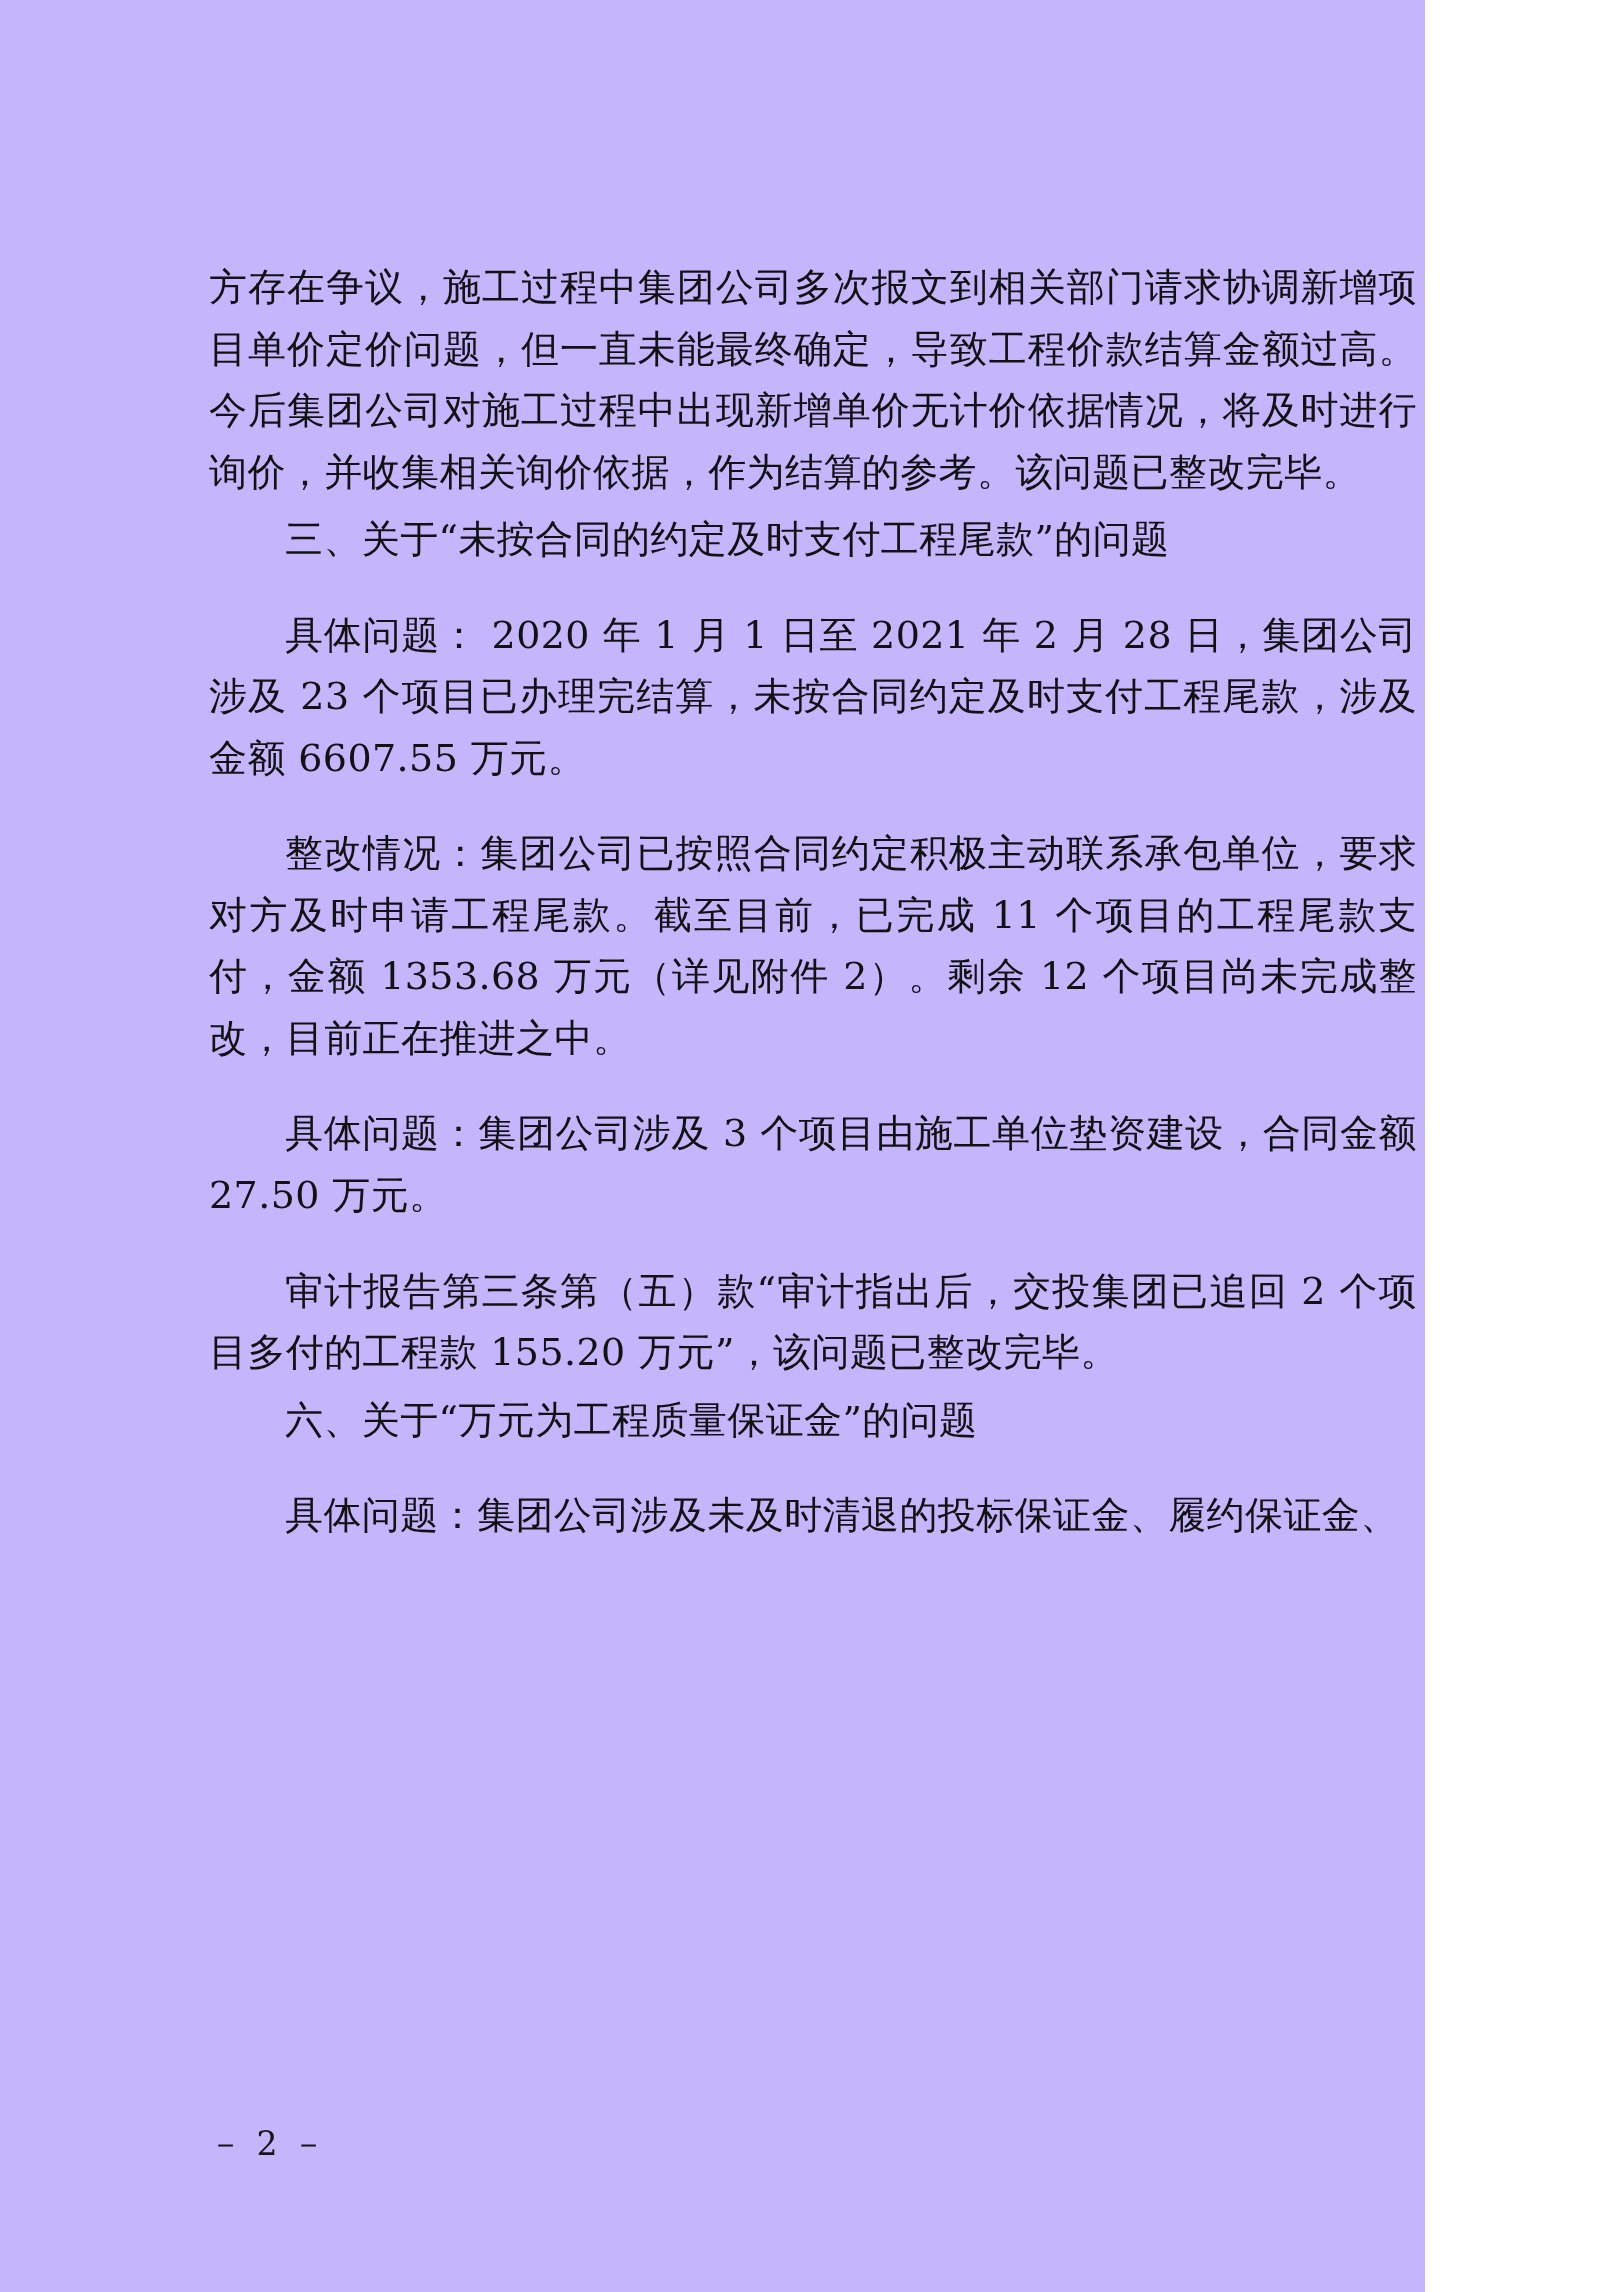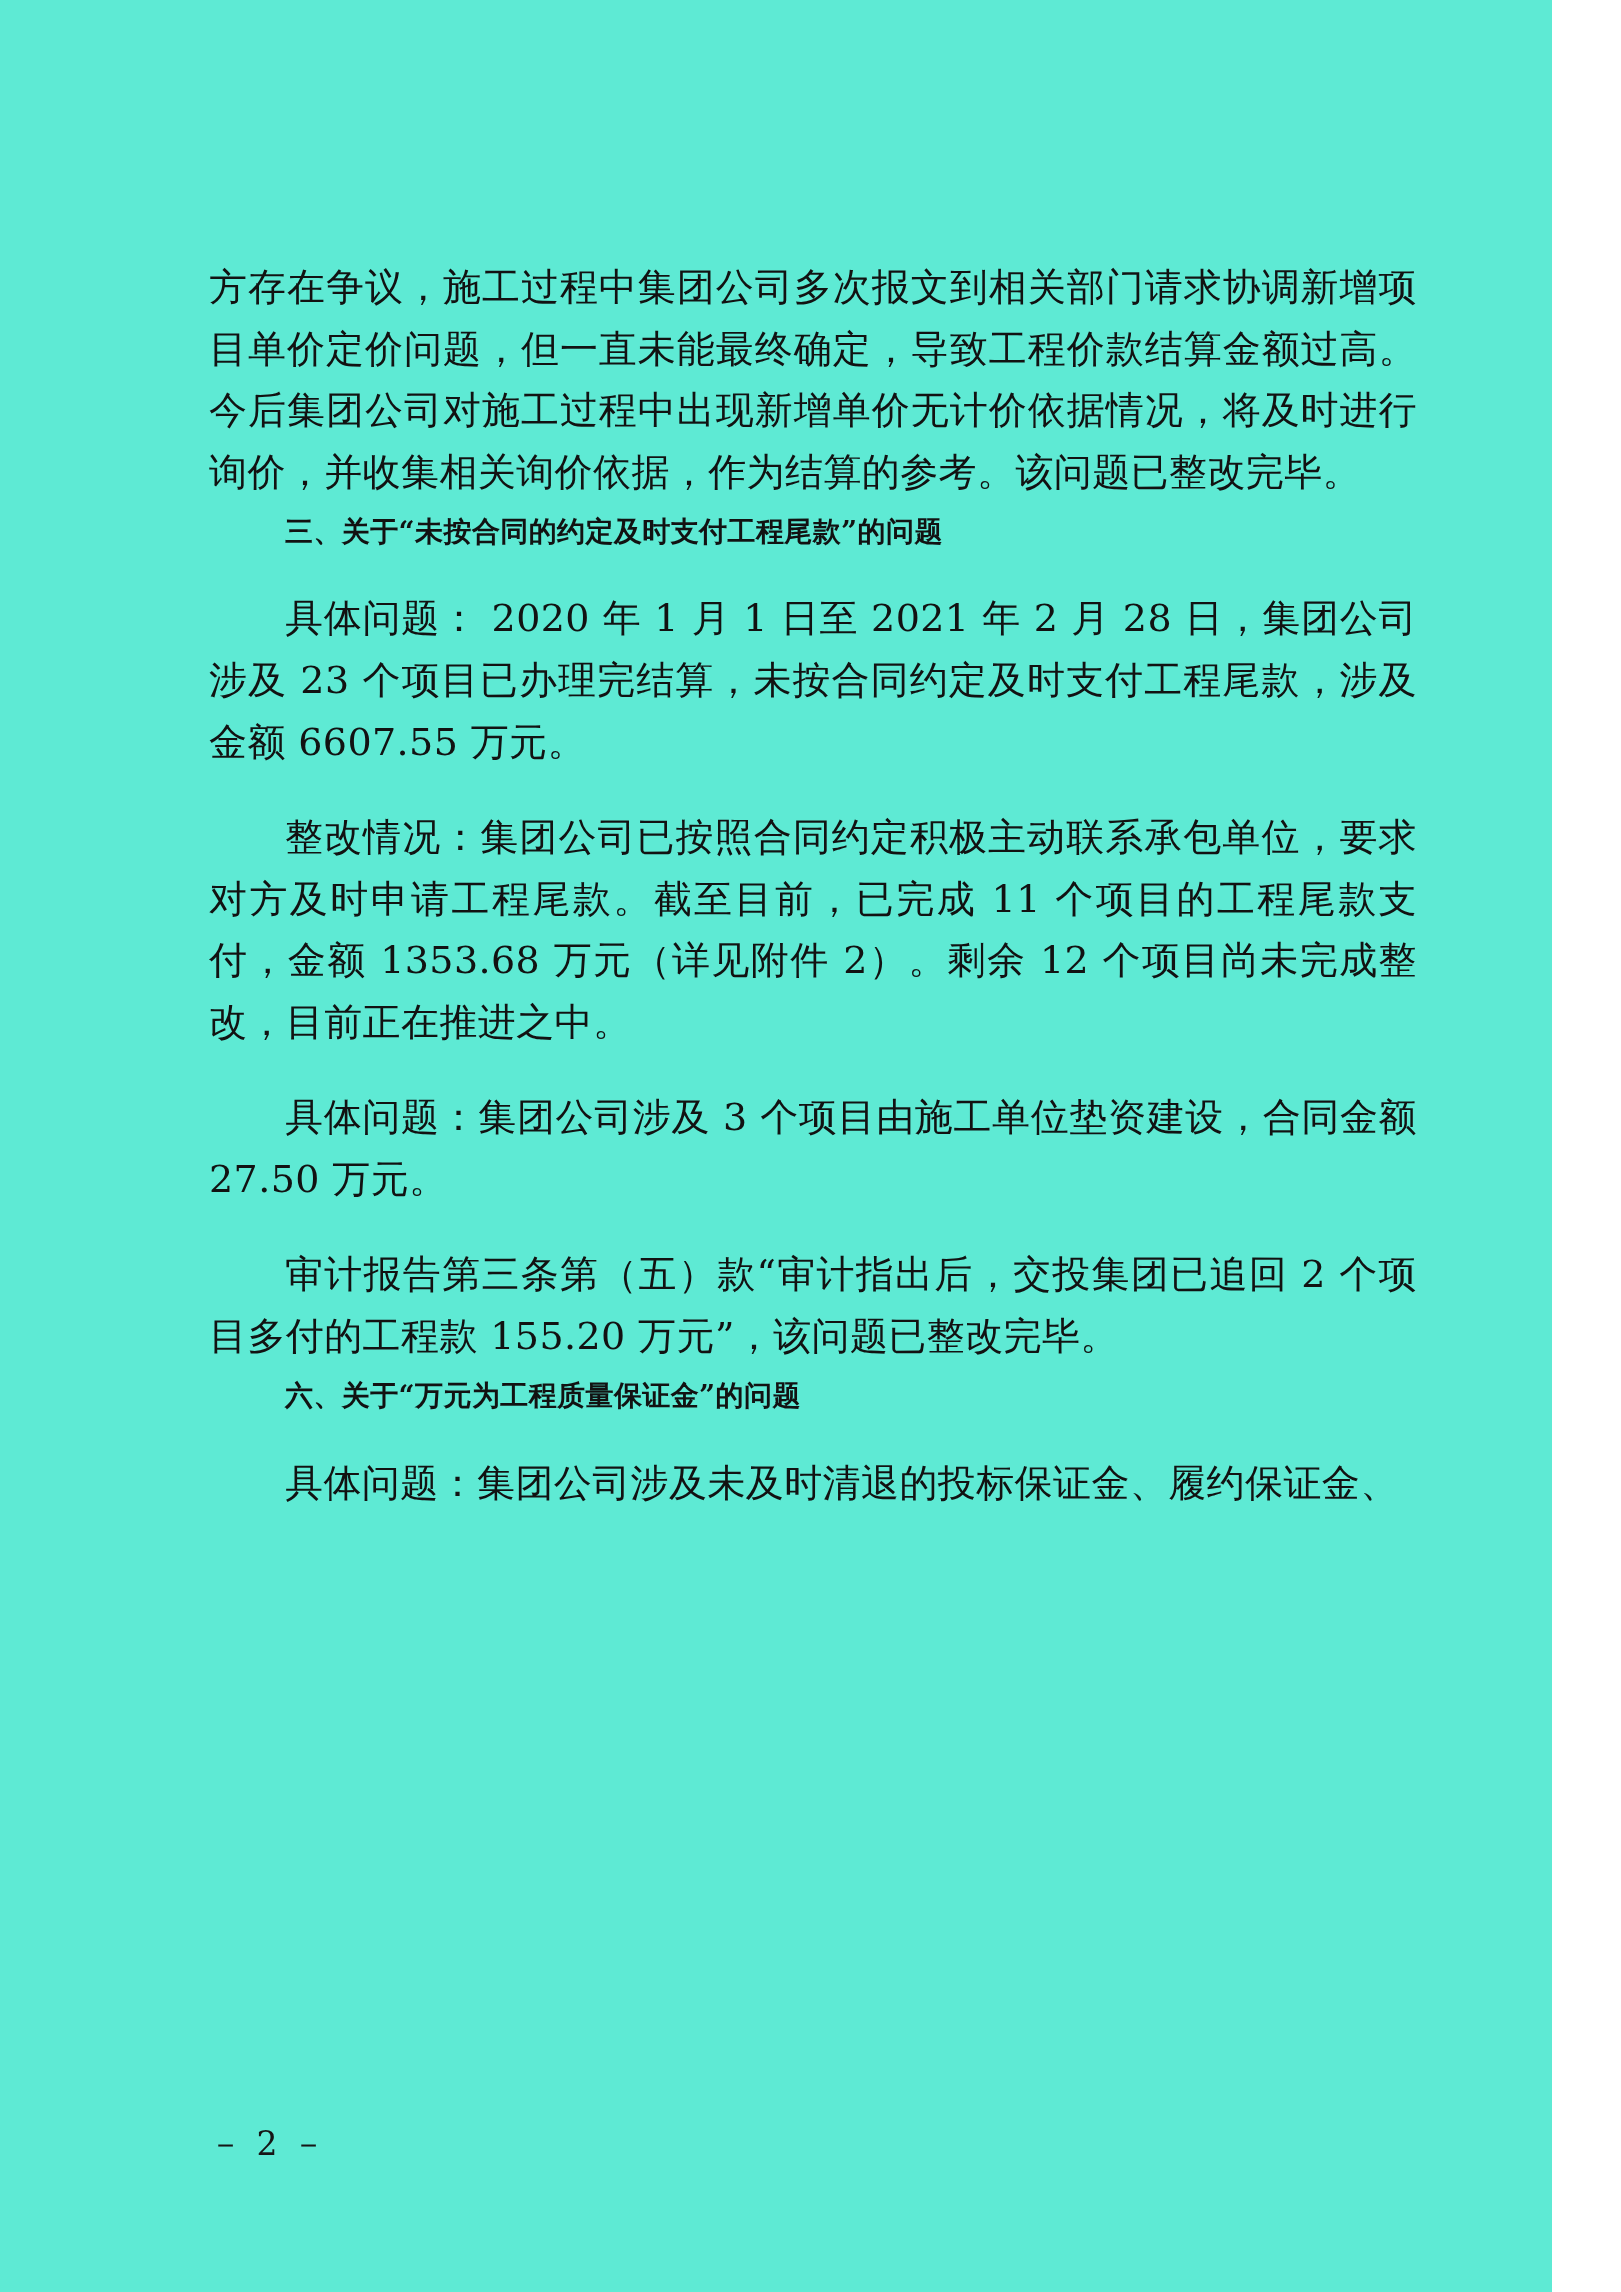--- a/index.html
+++ b/index.html
@@ -1,24 +1,24 @@
 <!DOCTYPE html>
 <html><head>
 <meta charset="utf-8">
 <style>
   html, body {
     margin: 0;
     padding: 0;
     background: #ffffff;
   }
   .page {
-    width: 1552px;
+    width: 1425px;
     height: 2293px;
     position: relative;
-    background: #5eead4;
+    background: #c4b5fd;
     box-sizing: border-box;
     font-family: "DejaVu Serif", "Liberation Serif", serif;
     color: #121212;
     overflow: hidden;
   }
   .content {
     position: absolute;
     left: 209px;
     top: 257px;
     width: 1208px;
@@ -30,23 +30,23 @@
     text-justify: inter-ideograph;
     letter-spacing: 0.4px;
     margin: 0 0 2px 0;
     text-indent: 0;
   }
   .para.indent {
     text-indent: 76px;
     margin-top: 34px;
   }
   .heading {
-    font-size: 28px;
+    font-size: 38px;
     line-height: 1.62;
-    font-weight: bold;
+    font-weight: normal;
     text-indent: 76px;
     margin: 5.9px 0 2px 0;
     letter-spacing: 0.4px;
   }
   .pagenum {
     position: absolute;
     left: 209px;
     top: 2122px;
     font-size: 33px;
     letter-spacing: 2px;

